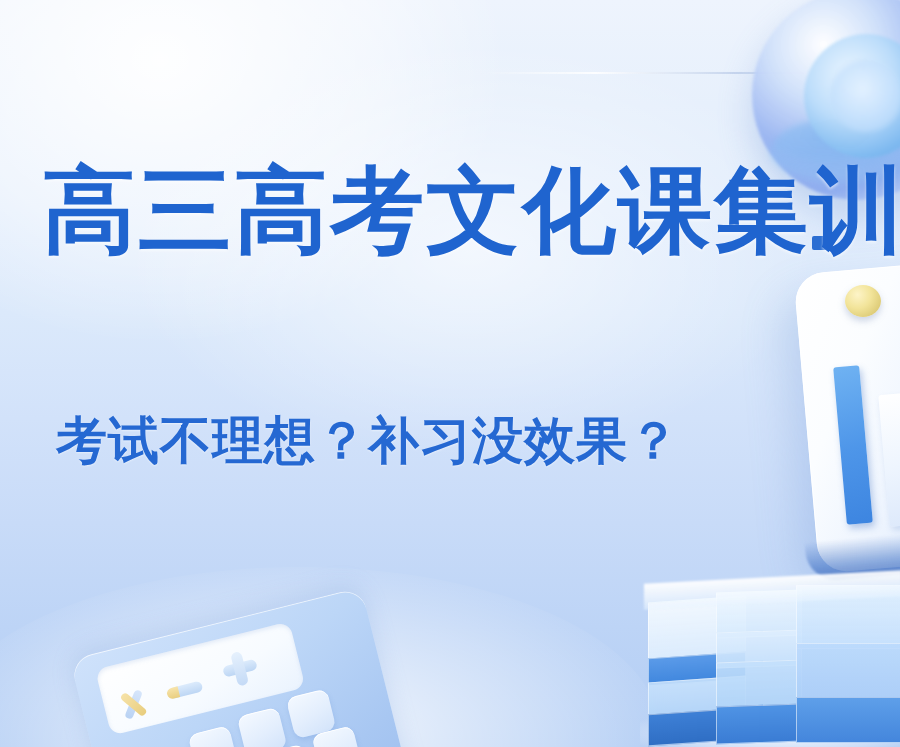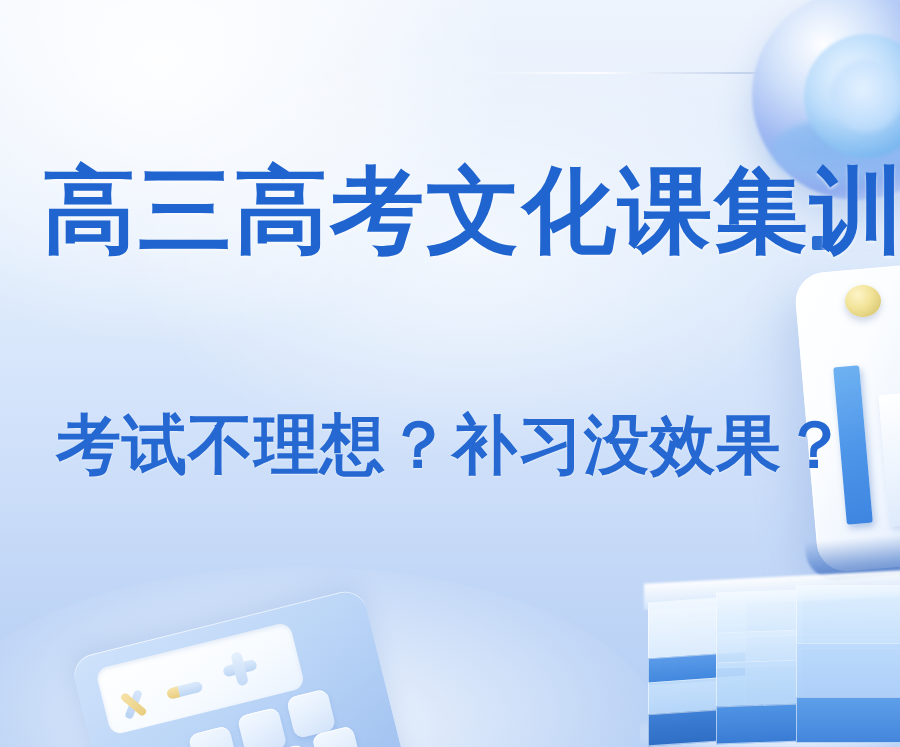--- a/index.html
+++ b/index.html
@@ -374,27 +374,28 @@
     font-weight: bold;
     letter-spacing: 2px;
     color: #1f64cf;
     white-space: nowrap;
     text-shadow: 0 2px 3px rgba(255,255,255,0.55);
   }
   .subtitle {
     position: absolute;
     left: 56px;
     top: 414px;
-    font-size: 65px;
+    font-size: 51px;
     line-height: 62px;
     font-weight: bold;
     letter-spacing: 1px;
     color: #2568d2;
     white-space: nowrap;
     text-shadow: 0 1px 2px rgba(255,255,255,0.5);
+    font-family: Liberation Mono, monospace;
   }
 </style>
 </head>
 <body>
 
 <div class="banner">
 
   <div class="glow glow-top-left"></div>
   <div class="glow glow-center"></div>
   <div class="glow glow-floor"></div>

